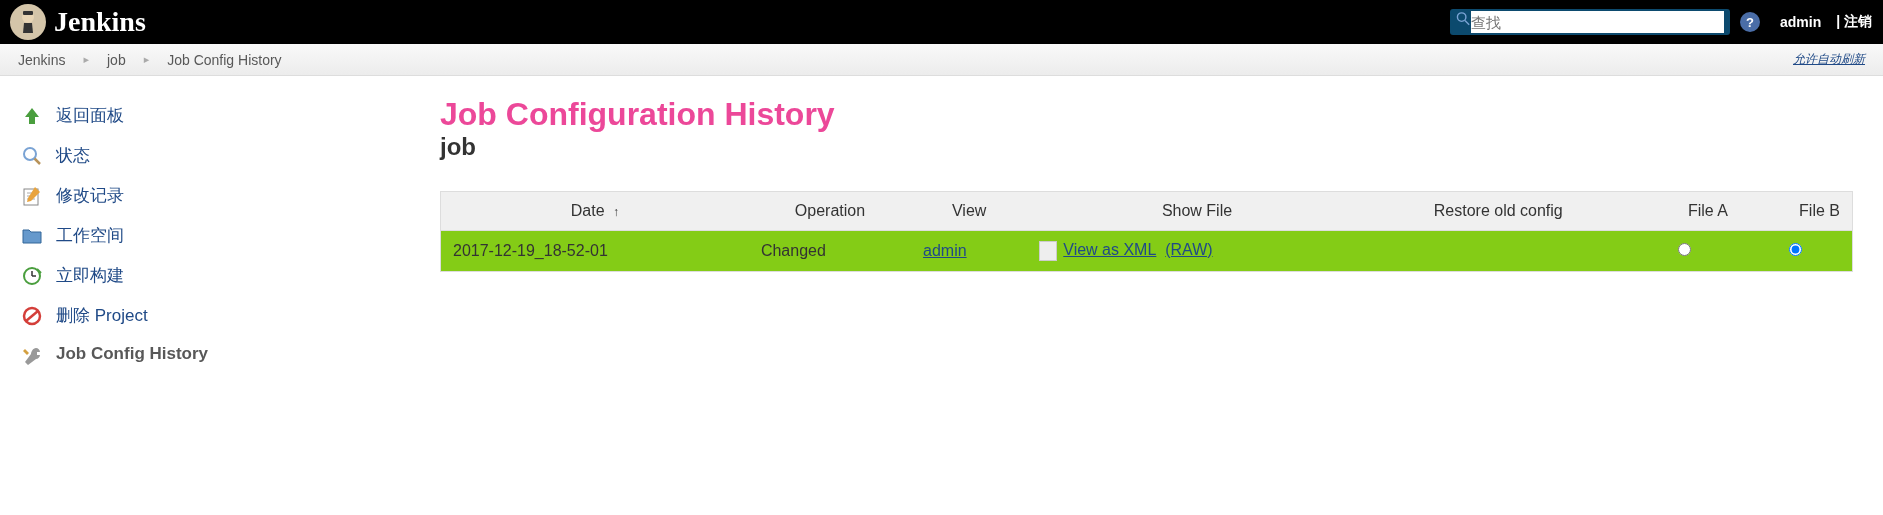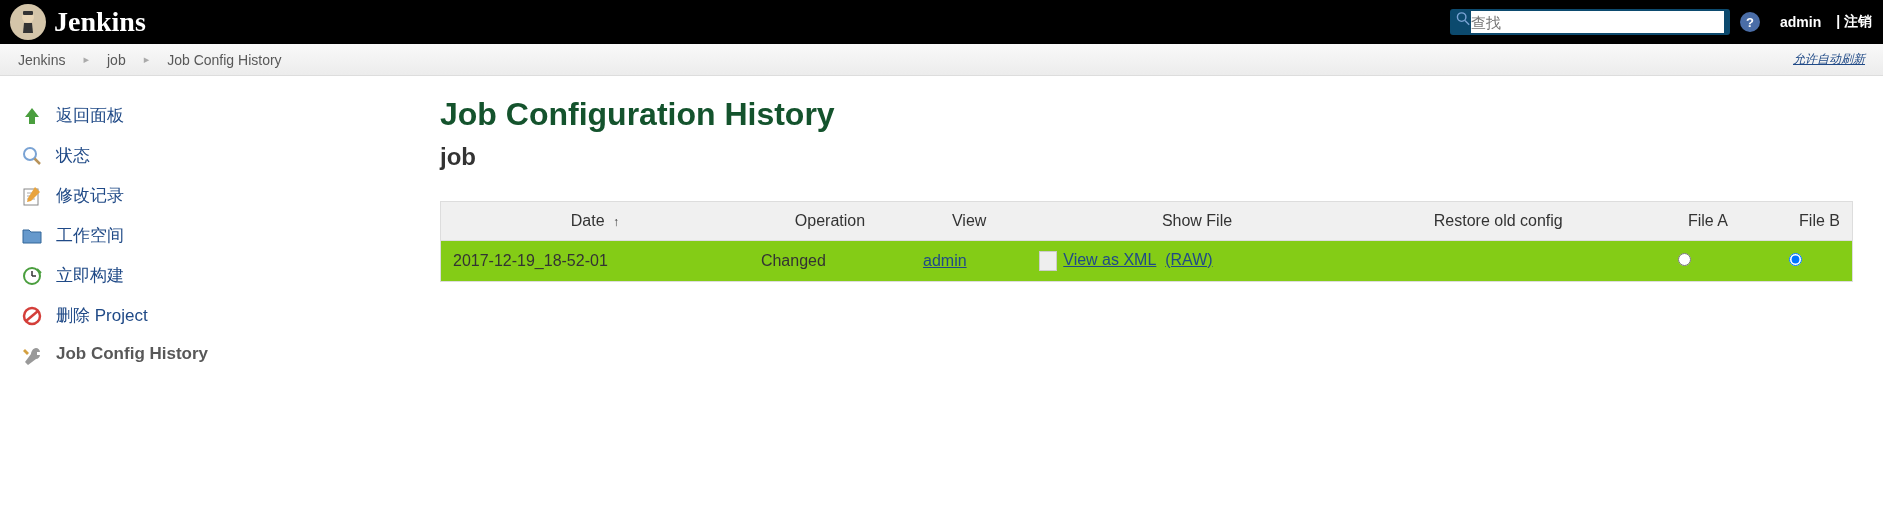--- a/index.html
+++ b/index.html
@@ -23,21 +23,21 @@
     .auto-refresh { color: #204a87; text-decoration: underline; font-size: 12px; cursor: pointer; font-style: italic; }
     
     .main-area { display: flex; }
     .sidebar { width: 440px; padding: 20px 0 0 16px; }
     .side-item { display: flex; align-items: flex-start; gap: 12px; padding: 8px 4px; cursor: pointer; }
     .side-icon { width: 24px; height: 24px; display: flex; align-items: center; justify-content: center; }
     .side-label { color: #204a87; font-size: 17px; }
     .side-label.active { color: #585858; font-weight: bold; }
     
     .content { flex: 1; padding: 20px 30px 20px 0; }
-    .page-title { font-size: 32px; font-weight: bold; color: #14532d; margin-bottom: 10px; }
+    .page-title { font-size: 32px; font-weight: bold; color: #ec4899; }
     .page-subtitle { font-size: 24px; font-weight: bold; color: #333; margin-bottom: 30px; }
     
     .history-table { width: 100%; border-collapse: collapse; border: 1px solid #ddd; }
     .history-table th { background: #f0f0f0; text-align: center; padding: 10px 12px; font-weight: normal; font-size: 16px; border-bottom: 1px solid #ddd; }
     .history-table th.center { text-align: right; }
     .history-table td { background: #84cc16; padding: 10px 12px; font-size: 16px; }
     .history-table td.center { text-align: center; }
     .sort-arrow { font-size: 12px; margin-left: 4px; }
     .link { color: #204a87; text-decoration: underline; cursor: pointer; }
     .file-icon { display: inline-block; width: 18px; height: 20px; background: #eee; border: 1px solid #ccc; vertical-align: middle; margin-right: 6px; }

